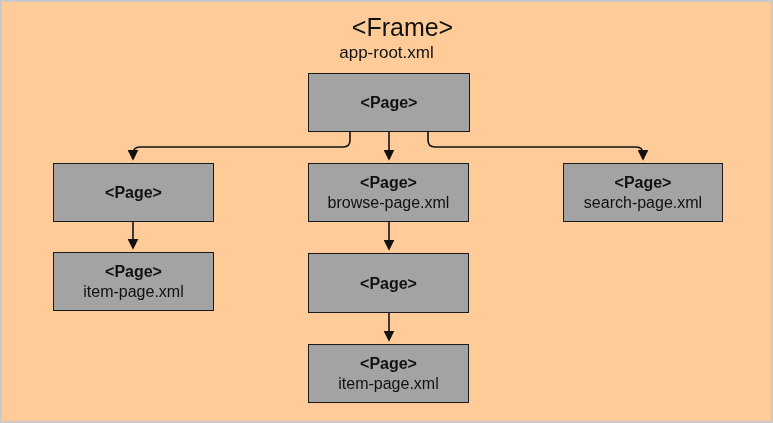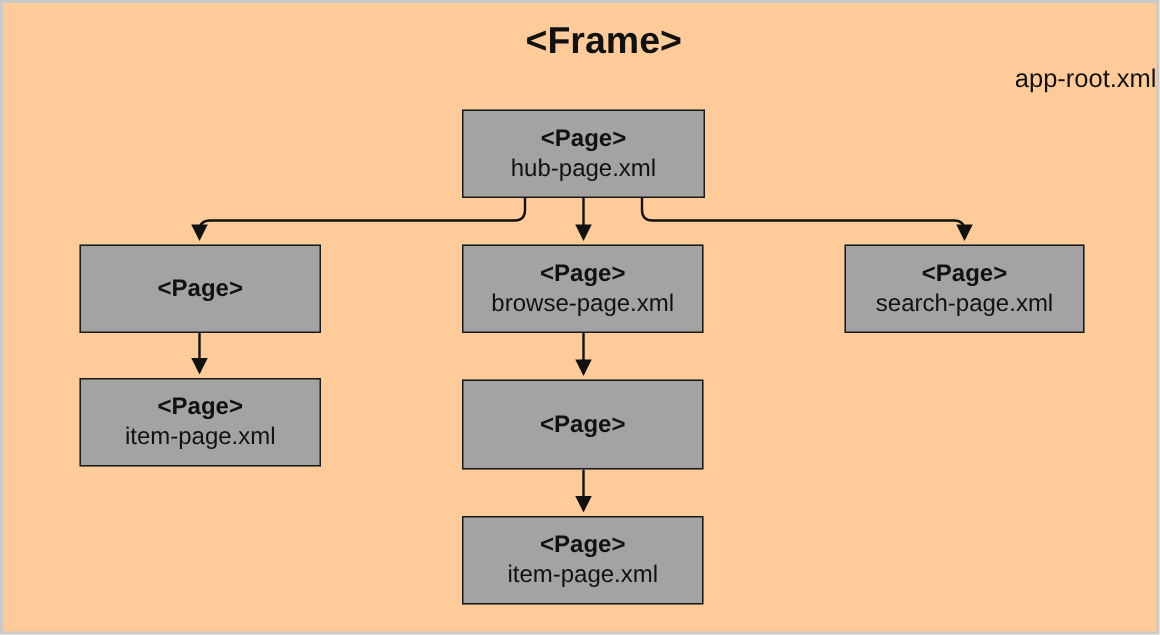--- a/index.html
+++ b/index.html
@@ -20,29 +20,28 @@
   .frame-header {
     position: absolute;
     top: 11px;
     left: 0;
     width: 100%;
     text-align: center;
     color: #111111;
   }
   .frame-title {
     font-size: 25px;
-    font-weight: bold;
+    font-weight: normal;
     line-height: 28px;
     padding-left: 32px;
   }
   .frame-subtitle {
     font-size: 17px;
     line-height: 21px;
     margin-top: 1px;
-    text-align: right;
   }
   .edges-layer {
     position: absolute;
     top: 0;
     left: 0;
     width: 773px;
     height: 423px;
     pointer-events: none;
   }
   .node {
@@ -97,21 +96,20 @@
       <path d="M387,130 L387,157" marker-end="url(#arrow)"></path>
       <path d="M426,130 L426,138 Q426,145 433,145 L634,145 Q641,145 641,152 L641,157" marker-end="url(#arrow)"></path>
       <path d="M131,220 L131,246" marker-end="url(#arrow)"></path>
       <path d="M387,220 L387,247" marker-end="url(#arrow)"></path>
       <path d="M387,311 L387,338" marker-end="url(#arrow)"></path>
     </g>
   </svg>
 
   <div class="node node-hub">
     <div class="tag">&lt;Page&gt;</div>
-    <div class="file">hub-page.xml</div>
   </div>
 
   <div class="node node-featured">
     <div class="tag">&lt;Page&gt;</div>
   </div>
 
   <div class="node node-browse">
     <div class="tag">&lt;Page&gt;</div>
     <div class="file">browse-page.xml</div>
   </div>

